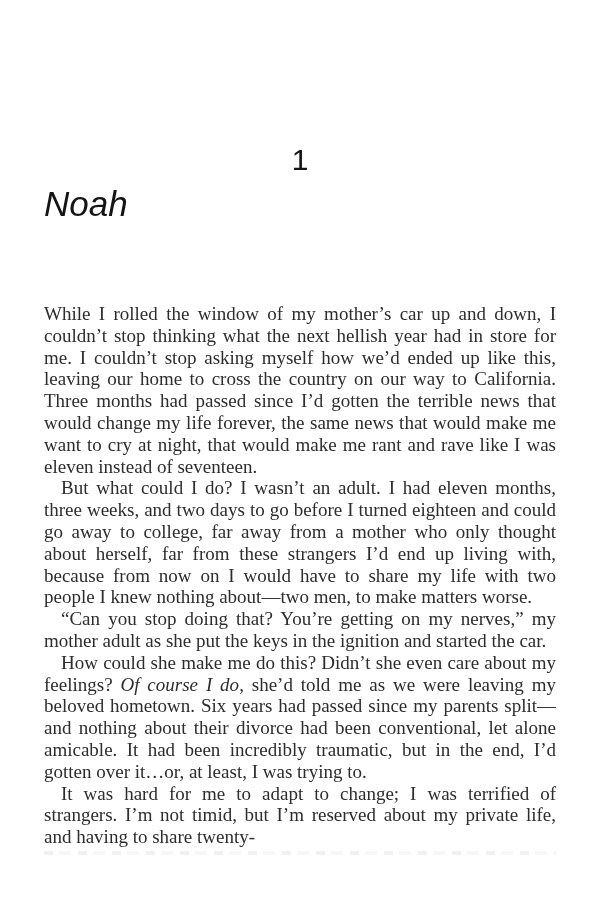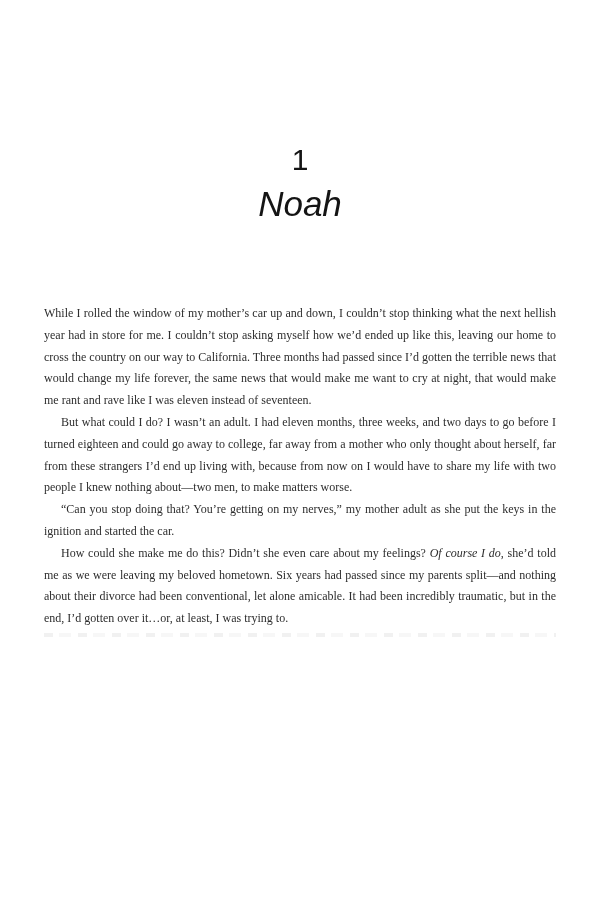--- a/index.html
+++ b/index.html
@@ -20,32 +20,32 @@
     margin: 0;
     text-align: center;
     font-family: "Liberation Sans", sans-serif;
     font-weight: 400;
     font-size: 30px;
     line-height: 33px;
     color: #141414;
   }
   .chapter-title {
     margin: 8px 0 0 0;
-    text-align: center;
+    text-align: left;
     font-family: "Liberation Sans", sans-serif;
     font-style: italic;
     font-weight: 400;
     font-size: 35px;
     line-height: 40px;
     color: #141414;
   }
   .body-text {
     margin-top: 79px;
     font-family: "Liberation Serif", serif;
-    font-size: 12px;
+    font-size: 19px;
     line-height: 21.8px;
     color: #2d2d2d;
     text-align: justify;
   }
   .body-text p.para {
     margin: 0;
     padding: 0;
   }
   .body-text p.para.indent {
     text-indent: 17px;
@@ -73,16 +73,17 @@
 
 <div class="book-page">
   <h1 class="chapter-number">1</h1>
   <h2 class="chapter-title">Noah</h2>
 
   <div class="body-text">
       <p class="para"><span>While I rolled the window of my mother’s car up and down, I couldn’t stop thinking what the next hellish year had in store for me. I couldn’t stop asking myself how we’d ended up like this, leaving our home to cross the country on our way to California. Three months had passed since I’d gotten the terrible news that would change my life forever, the same news that would make me want to cry at night, that would make me rant and rave like I was eleven instead of seventeen.</span></p>
       <p class="para indent"><span>But what could I do? I wasn’t an adult. I had eleven months, three weeks, and two days to go before I turned eighteen and could go away to college, far away from a mother who only thought about herself, far from these strangers I’d end up living with, because from now on I would have to share my life with two people I knew nothing about—two men, to make matters worse.</span></p>
       <p class="para indent"><span>“Can you stop doing that? You’re getting on my nerves,” my mother adult as she put the keys in the ignition and started the car.</span></p>
       <p class="para indent"><span>How could she make me do this? Didn’t she even care about my feelings? </span><i>Of course I do</i><span>, she’d told me as we were leaving my beloved hometown. Six years had passed since my parents split—and nothing about their divorce had been conventional, let alone amicable. It had been incredibly traumatic, but in the end, I’d gotten over it…or, at least, I was trying to.</span></p>
+      <p class="para indent"><span>It was hard for me to adapt to change; I was terrified of strangers. I’m not timid, but I’m reserved about my private life, and having to share twenty-</span></p>
     </div>
 
   <div class="clipped-next-line"></div>
 </div>
 
 </body></html>

